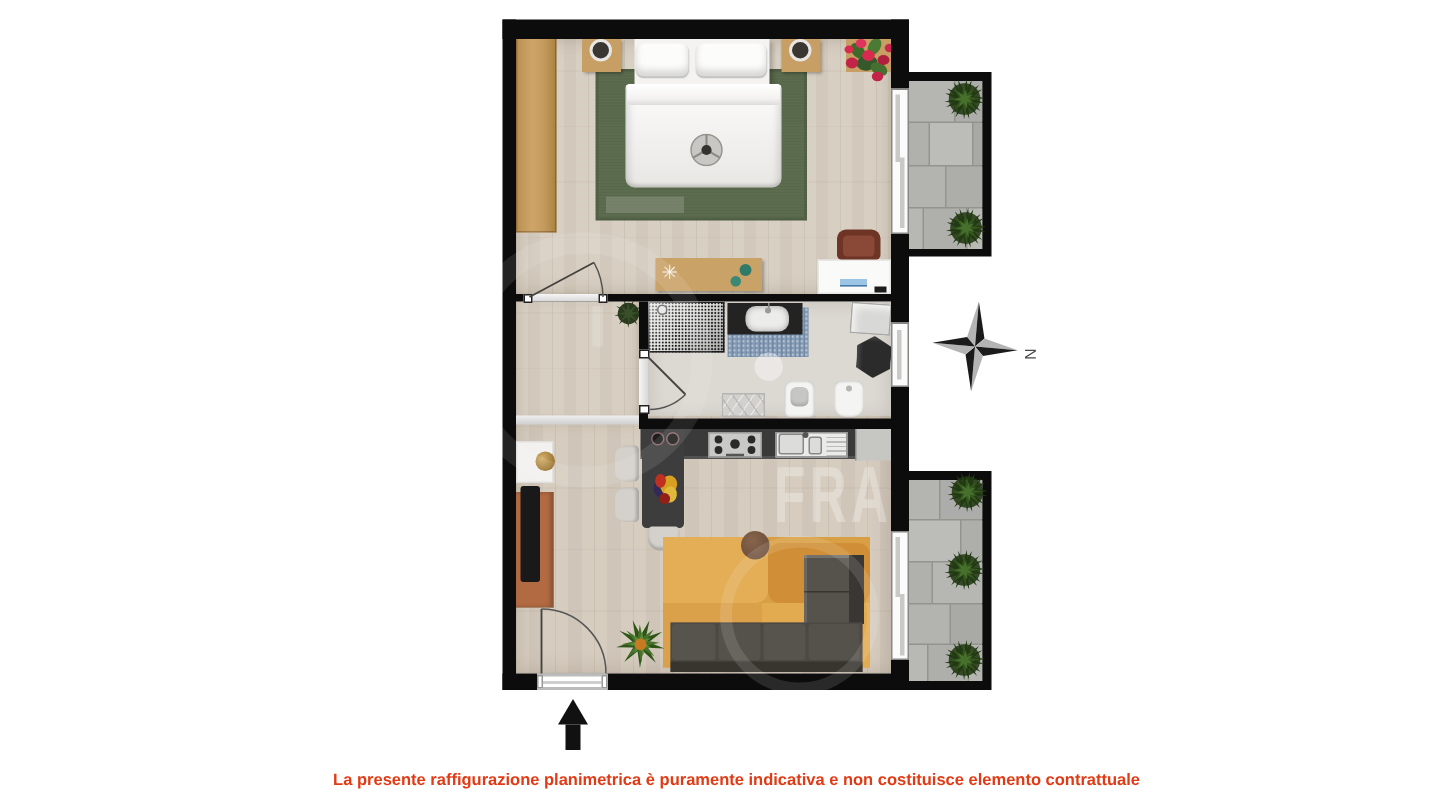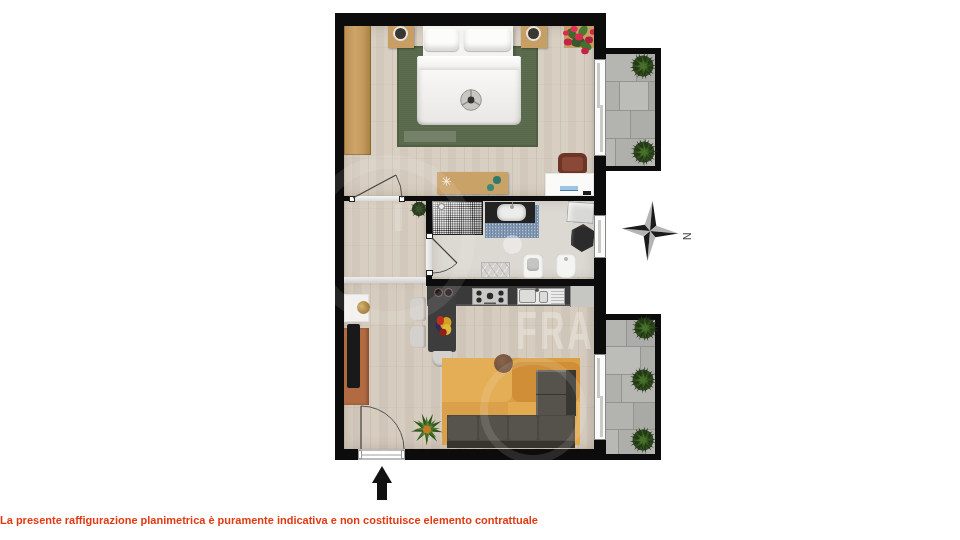--- a/index.html
+++ b/index.html
@@ -360,15 +360,15 @@
 <div class="abs" style="left:480px;top:357px;width:106px;height:106px;border-radius:50%;border:8px solid rgba(255,255,255,0.12);box-sizing:border-box;"></div>
 
 <div class="abs" style="left:395px;top:204px;width:7px;height:27px;background:rgba(255,255,255,0.15);"></div>
 
 <div class="abs" style="left:404px;top:131px;width:52px;height:11px;background:rgba(255,255,255,0.16);"></div>
 
 <div class="abs" style="left:305px;top:155px;width:170px;height:170px;border-radius:50%;border:14px solid rgba(255,255,255,0.10);box-sizing:border-box;"></div>
 
 <div class="abs" style="left:516px;top:306px;width:200px;height:50px;font-family:'Liberation Sans',sans-serif;font-weight:bold;font-size:53px;line-height:50px;color:rgba(255,255,255,0.28);letter-spacing:4px;transform:scaleX(0.65);transform-origin:0 0;">FRA</div>
 
-<div class="abs" style="left:0;top:514px;width:760px;text-align:left;font-family:'Liberation Sans',sans-serif;font-weight:bold;font-size:11px;color:#e23a14;">La presente raffigurazione planimetrica è puramente indicativa e non costituisce elemento contrattuale</div>
+<div class="abs" style="left:0;top:514px;width:760px;text-align:right;font-family:'Liberation Sans',sans-serif;font-weight:bold;font-size:11px;color:#e23a14;">La presente raffigurazione planimetrica è puramente indicativa e non costituisce elemento contrattuale</div>
 
 </div>
 
 </body></html>

